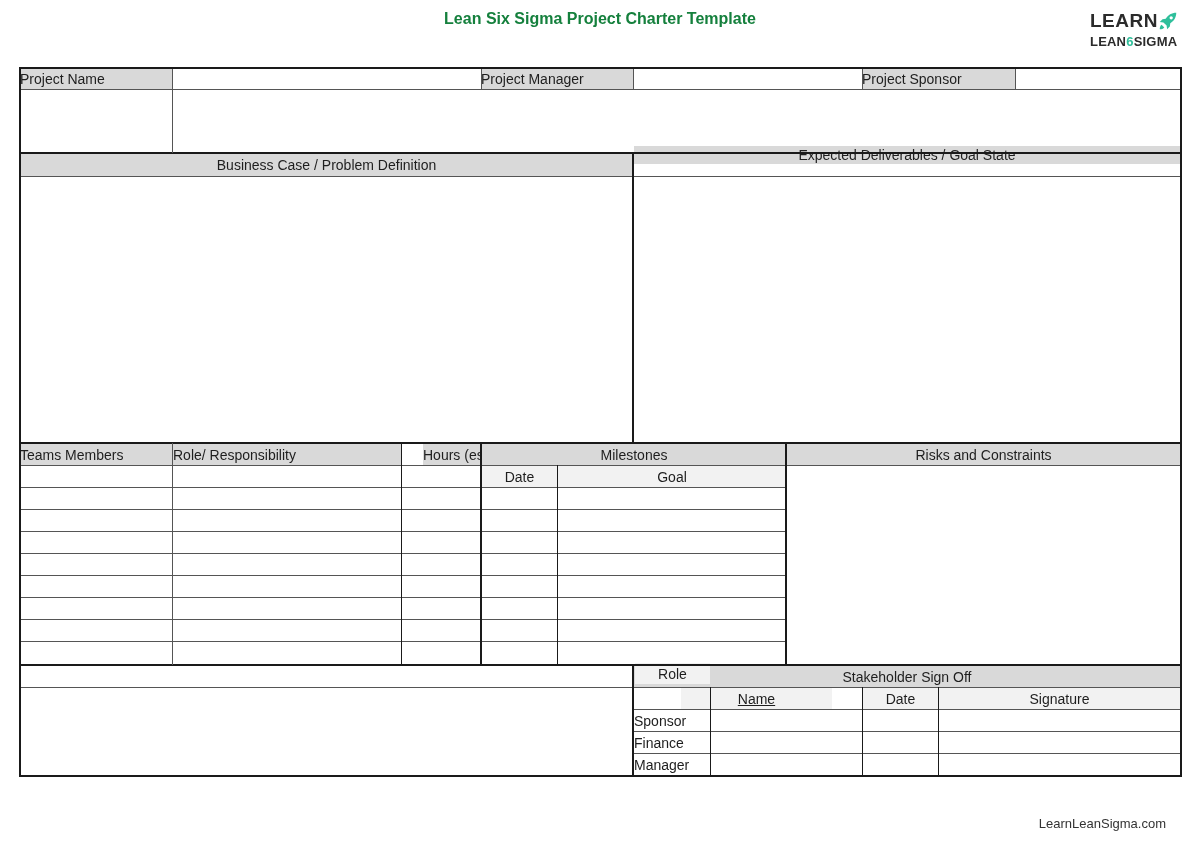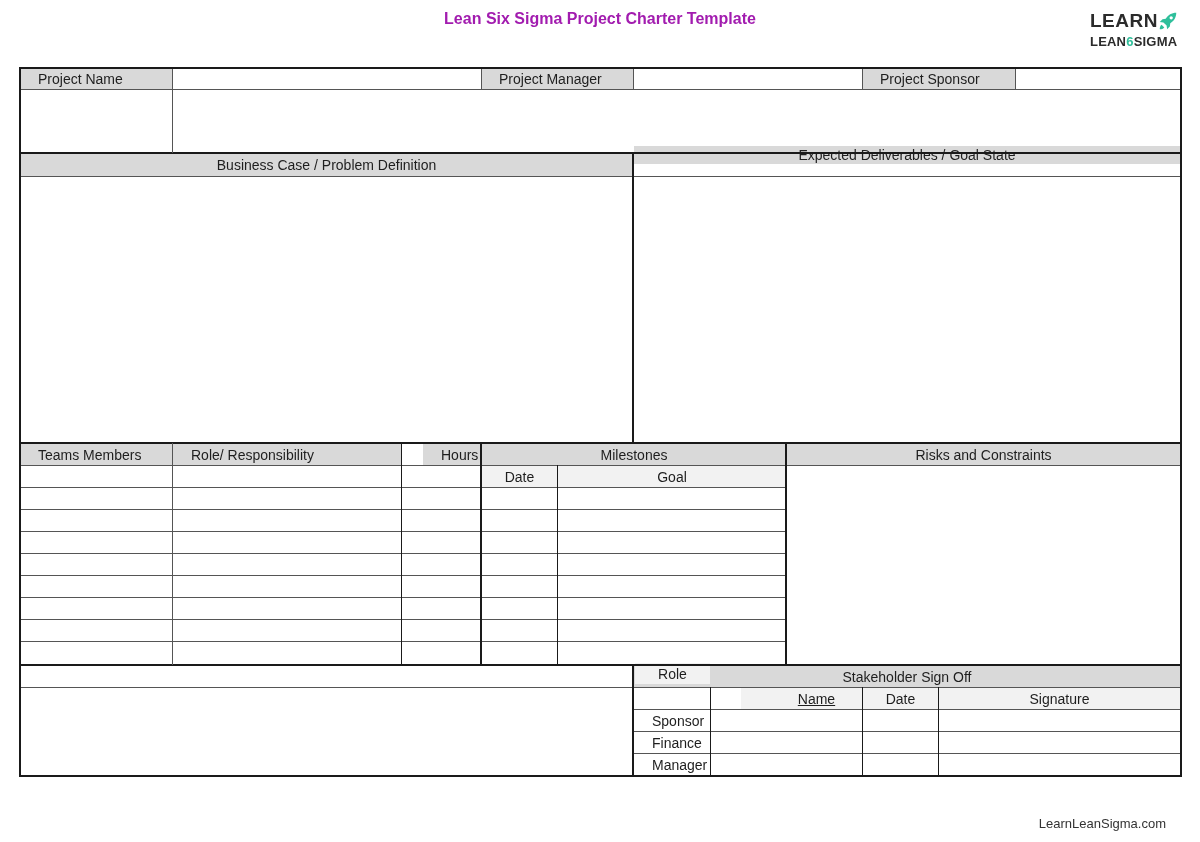--- a/index.html
+++ b/index.html
@@ -3,21 +3,21 @@
 <meta charset="utf-8">
 <style>
   html, body { margin: 0; padding: 0; background: #ffffff; }
   body {
     width: 1200px; height: 842px; position: relative; overflow: hidden;
     font-family: "Liberation Sans", "DejaVu Sans", sans-serif;
     color: #1a1a1a;
   }
   .doc-title {
     position: absolute; left: 0; width: 1200px; top: 10px;
-    text-align: center; font-weight: bold; font-size: 16px; color: #a21caf;
+    text-align: center; font-weight: bold; font-size: 16px; color: #15803d;
   }
   .logo {
     position: absolute; left: 1090px; top: 10px; width: 110px; height: 44px;
   }
   .logo-learn {
     position: absolute; left: 0; top: 0;
     font-weight: bold; font-size: 19px; color: #2b2b2b; letter-spacing: 0.5px;
   }
   .logo-rocket { position: absolute; left: 67px; top: 0px; width: 22px; height: 22px; }
   .logo-sub {
@@ -32,21 +32,21 @@
   
   .sheet { position: absolute; left: 0; top: 0; width: 1200px; height: 842px; }
   .cell {
     position: absolute; box-sizing: border-box;
     font-size: 14px; line-height: 20px; color: #1e1e1e;
     white-space: nowrap; overflow: hidden;
   }
   .gray { background: #d9d9d9; }
   .lgray { background: #f2f2f2; }
   .center { text-align: center; }
-  .pad { padding-left: 18px; }
+  .pad { padding-left: 0; }
   .vmid { display: flex; align-items: center; }
   .vmid.center { justify-content: center; }
 
   .hline { position: absolute; height: 0; border-top: 1px solid #555; }
   .hline.thick { border-top: 2px solid #1a1a1a; }
   .vline { position: absolute; width: 0; border-left: 1px solid #555; }
   .vline.thick { border-left: 2px solid #1a1a1a; }
   .vline.dark { border-left: 1px solid #1a1a1a; }
   .outer {
     position: absolute; left: 19px; top: 67px; width: 1163px; height: 710px;
@@ -147,21 +147,21 @@
     <input class="field" style="left: 559px; top: 620px; width: 227px; height: 21px;">
     <input class="field" style="left: 483px; top: 642px; width: 74px; height: 21px;">
     <input class="field" style="left: 559px; top: 642px; width: 227px; height: 21px;">
   </div>
 
   <div class="cell gray center vmid" style="left:634px;top:666px;width:546px;height:21px;">Stakeholder Sign Off</div>
 
   <textarea class="field" style="left: 21px; top: 689px; width: 611px; height: 86px; resize: none; padding: 4px;"></textarea>
 
   <div class="cell lgray center vmid" style="left:635px;top:663px;width:75px;height:21px;">Role</div>
-  <div class="cell lgray center vmid" style="left:741px;top:688px;width:151px;height:21px;text-decoration:underline;">Name</div>
+  <div class="cell lgray center vmid" style="left:681px;top:688px;width:151px;height:21px;text-decoration:underline;">Name</div>
   <div class="cell lgray center vmid" style="left:863px;top:688px;width:75px;height:21px;">Date</div>
   <div class="cell lgray center vmid" style="left:939px;top:688px;width:241px;height:21px;">Signature</div>
 
   <div class="cell pad vmid" style="left:634px;top:710px;width:76px;height:21px;">Sponsor</div>
   <input class="field" style="left: 711px; top: 710px; width: 151px; height: 21px;">
   <input class="field" style="left: 863px; top: 710px; width: 75px; height: 21px;">
   <input class="field" style="left: 939px; top: 710px; width: 241px; height: 21px;">
 
   <div class="cell pad vmid" style="left:634px;top:732px;width:76px;height:21px;">Finance</div>
   <input class="field" style="left: 711px; top: 732px; width: 151px; height: 21px;">

